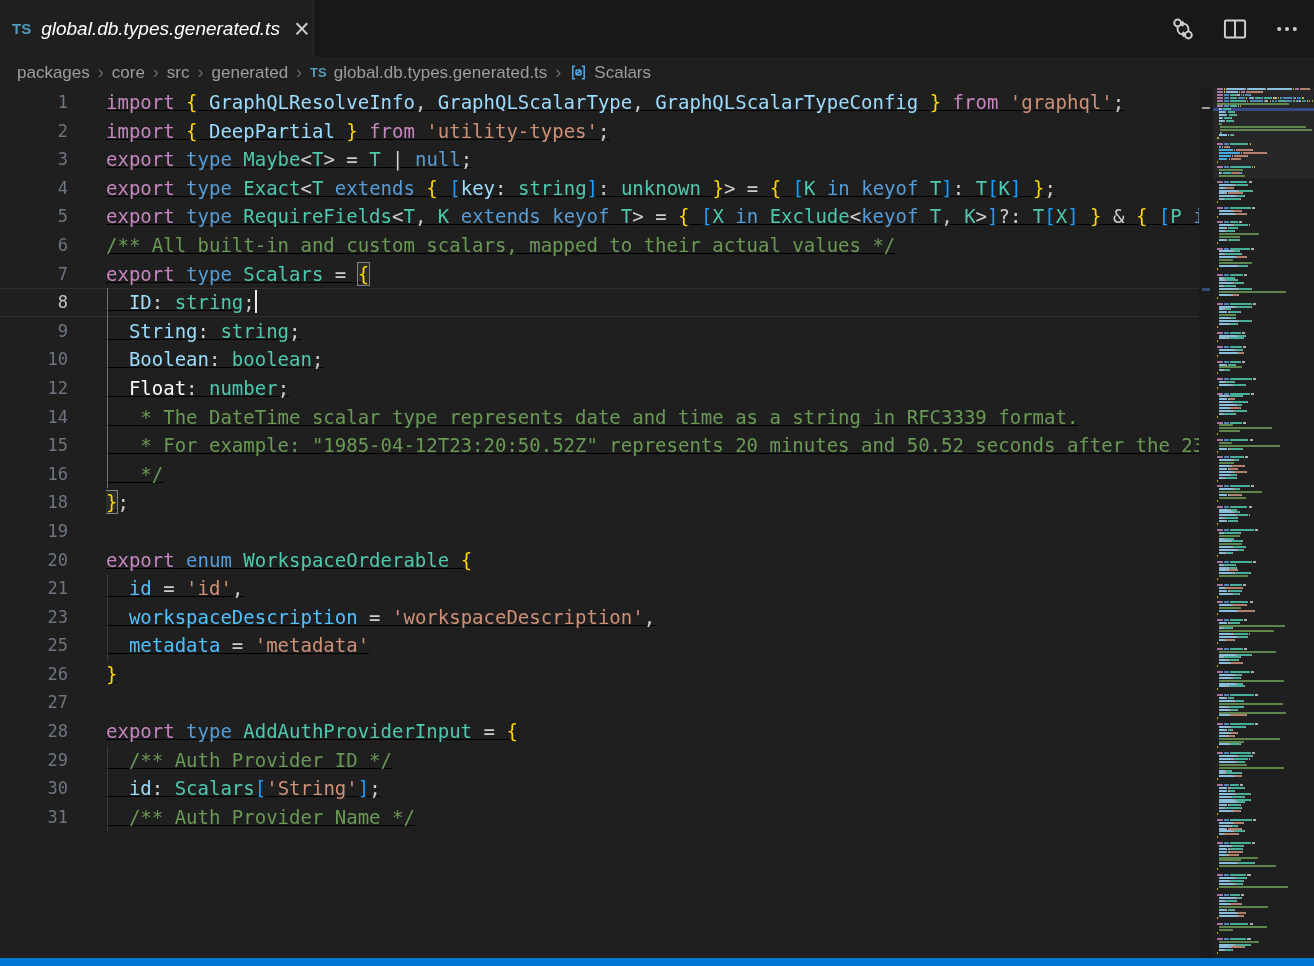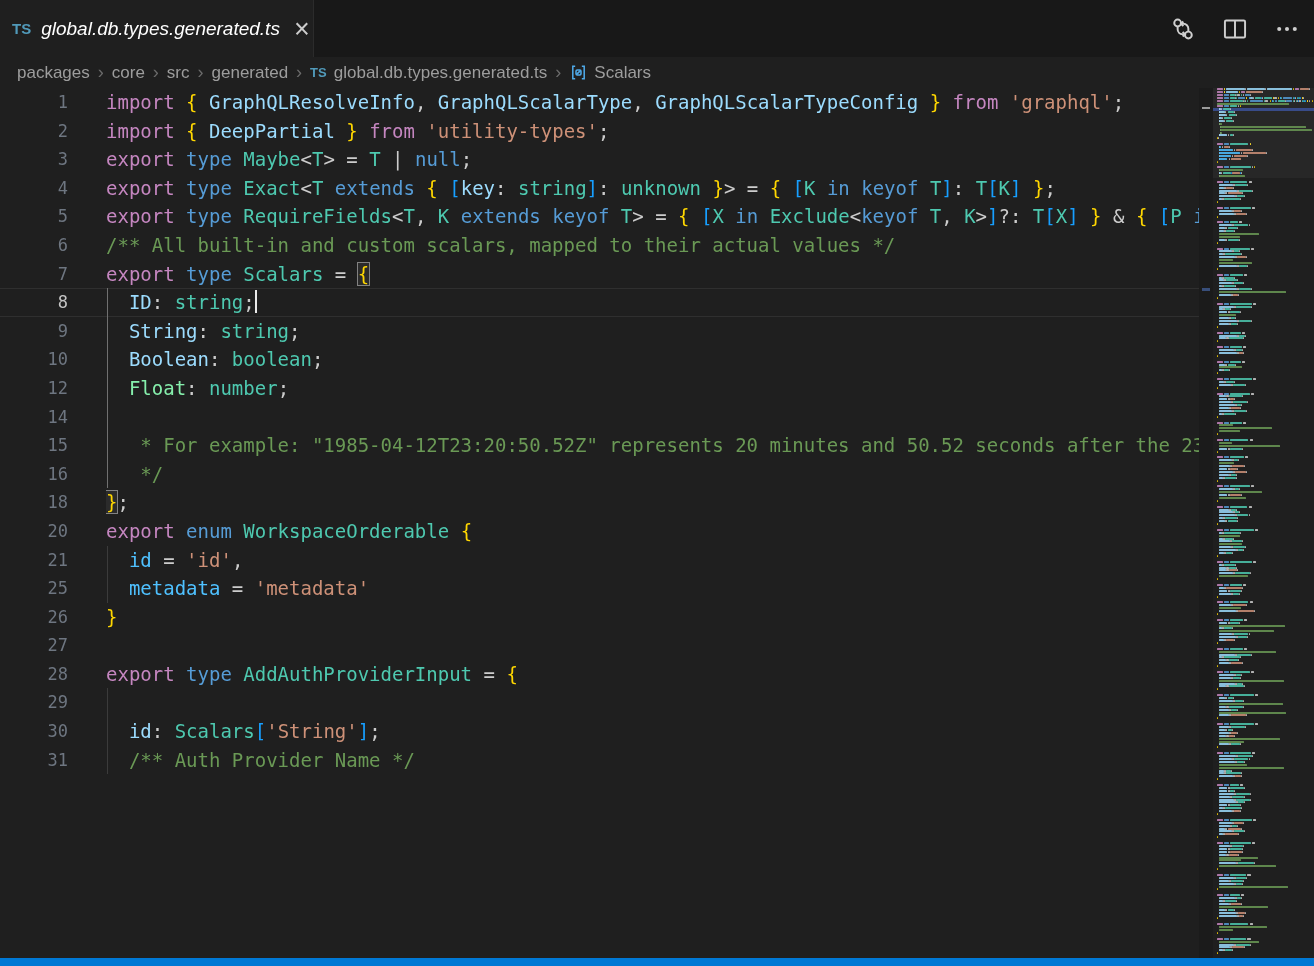--- a/index.html
+++ b/index.html
@@ -25,21 +25,21 @@
   .crumb-ts { color:#519aba; font-weight:bold; font-size:13px; margin-right:7px; }
   .crumb-symbol-icon { margin-right:6px; display:inline-flex; vertical-align:-3px; }
 
   
   .editor { position:absolute; left:0; top:88px; width:1199px; height:870px; overflow:hidden; background:#1f1f1f; }
   .row { display:flex; height:28.6px; line-height:28.6px;
     font-family:"DejaVu Sans Mono", monospace; font-size:19px; }
   .row.cur { box-shadow: inset 0 1px 0 #2f2f2f, inset 0 -1px 0 #2f2f2f; }
   .ln { width:68px; flex:none; text-align:right; color:#6e7681; font-size:17px; }
   .row.cur .ln { color:#c6c6c6; }
-  .code { margin-left:38px; position:relative; white-space:pre; flex:1 1 auto; overflow:hidden; }
+  .code { margin-left:38px; position:relative; white-space:pre; flex:1 1 auto; overflow:hidden;text-decoration:underline; }
   .guide { position:absolute; left:1px; top:0; bottom:0; width:1px; background:#3b3b3b; }
   .guide.active { background:#707070; }
   .match { outline:1px solid #828282; background:rgba(130,130,130,0.12); }
   .cursor { display:inline-block; width:2px; height:23px; background:#eaeaea; vertical-align:-4px; }
 
   
   .ruler { position:absolute; left:1199px; top:88px; width:14px; height:870px; background:#1b1b1b; }
   .ruler .mark-cursor { position:absolute; left:3px; right:3px; top:19px; height:2px; background:#9a9a9a; }
   .ruler .mark-deco { position:absolute; left:3px; right:3px; top:200px; height:3px; background:rgba(80,120,200,0.55); }
   .minimap { position:absolute; left:1213px; top:88px; width:101px; height:870px; background:#1f1f1f; overflow:hidden; cursor:pointer; }
@@ -149,65 +149,73 @@
         <div class="row">
           <div class="ln">9</div>
           <div class="code"><span class="guide active"></span><span style="color: rgb(204, 204, 204);">  </span><span style="color: rgb(156, 220, 254);">String</span><span style="color: rgb(204, 204, 204);">: </span><span style="color: rgb(78, 201, 176);">string</span><span style="color: rgb(204, 204, 204);">;</span></div>
         </div>
         <div class="row">
           <div class="ln">10</div>
           <div class="code"><span class="guide active"></span><span style="color: rgb(204, 204, 204);">  </span><span style="color: rgb(156, 220, 254);">Boolean</span><span style="color: rgb(204, 204, 204);">: </span><span style="color: rgb(78, 201, 176);">boolean</span><span style="color: rgb(204, 204, 204);">;</span></div>
         </div>
         <div class="row">
           <div class="ln">12</div>
-          <div class="code"><span class="guide active"></span><span style="color: rgb(204, 204, 204);">  </span><span style="color: #86efac;">Float</span><span style="color: rgb(204, 204, 204);">: </span><span style="color: rgb(78, 201, 176);">number</span><span style="color: rgb(204, 204, 204);">;</span></div>
+          <div class="code"><span class="guide active"></span><span style="color: rgb(204, 204, 204);">  </span><span style="color: #ffffff;">Float</span><span style="color: rgb(204, 204, 204);">: </span><span style="color: rgb(78, 201, 176);">number</span><span style="color: rgb(204, 204, 204);">;</span></div>
         </div>
         <div class="row">
           <div class="ln">14</div>
-          <div class="code"><span class="guide active"></span><span style="color: rgb(204, 204, 204);">   </span></div>
+          <div class="code"><span class="guide active"></span><span style="color: rgb(204, 204, 204);">   </span><span style="color: rgb(106, 153, 85);">* The DateTime scalar type represents date and time as a string in RFC3339 format.</span></div>
         </div>
         <div class="row">
           <div class="ln">15</div>
           <div class="code"><span class="guide active"></span><span style="color: rgb(204, 204, 204);">   </span><span style="color: rgb(106, 153, 85);">* For example: "1985-04-12T23:20:50.52Z" represents 20 minutes and 50.52 seconds after the 23rd hour of April 12th, 1985 in UTC.</span></div>
         </div>
         <div class="row">
           <div class="ln">16</div>
           <div class="code"><span class="guide active"></span><span style="color: rgb(204, 204, 204);">   </span><span style="color: rgb(106, 153, 85);">*/</span></div>
         </div>
         <div class="row">
           <div class="ln">18</div>
           <div class="code"><span class="match" style="color: rgb(255, 215, 0);">}</span><span style="color: rgb(204, 204, 204);">;</span></div>
         </div>
         <div class="row">
+          <div class="ln">19</div>
+          <div class="code"></div>
+        </div>
+        <div class="row">
           <div class="ln">20</div>
           <div class="code"><span style="color: rgb(197, 134, 192);">export</span><span style="color: rgb(86, 156, 214);"> enum</span><span style="color: rgb(78, 201, 176);"> WorkspaceOrderable</span><span style="color: rgb(204, 204, 204);"> </span><span style="color: rgb(255, 215, 0);">{</span></div>
         </div>
         <div class="row">
           <div class="ln">21</div>
           <div class="code"><span class="guide"></span><span style="color: rgb(204, 204, 204);">  </span><span style="color: rgb(79, 193, 255);">id</span><span style="color: rgb(204, 204, 204);"> = </span><span style="color: rgb(206, 145, 120);">'id'</span><span style="color: rgb(204, 204, 204);">,</span></div>
         </div>
         <div class="row">
+          <div class="ln">23</div>
+          <div class="code"><span class="guide"></span><span style="color: rgb(204, 204, 204);">  </span><span style="color: rgb(79, 193, 255);">workspaceDescription</span><span style="color: rgb(204, 204, 204);"> = </span><span style="color: rgb(206, 145, 120);">'workspaceDescription'</span><span style="color: rgb(204, 204, 204);">,</span></div>
+        </div>
+        <div class="row">
           <div class="ln">25</div>
           <div class="code"><span class="guide"></span><span style="color: rgb(204, 204, 204);">  </span><span style="color: rgb(79, 193, 255);">metadata</span><span style="color: rgb(204, 204, 204);"> = </span><span style="color: rgb(206, 145, 120);">'metadata'</span></div>
         </div>
         <div class="row">
           <div class="ln">26</div>
           <div class="code"><span style="color: rgb(255, 215, 0);">}</span></div>
         </div>
         <div class="row">
           <div class="ln">27</div>
           <div class="code"></div>
         </div>
         <div class="row">
           <div class="ln">28</div>
           <div class="code"><span style="color: rgb(197, 134, 192);">export</span><span style="color: rgb(86, 156, 214);"> type</span><span style="color: rgb(78, 201, 176);"> AddAuthProviderInput</span><span style="color: rgb(204, 204, 204);"> = </span><span style="color: rgb(255, 215, 0);">{</span></div>
         </div>
         <div class="row">
           <div class="ln">29</div>
-          <div class="code"><span class="guide"></span><span style="color: rgb(204, 204, 204);">  </span></div>
+          <div class="code"><span class="guide"></span><span style="color: rgb(204, 204, 204);">  </span><span style="color: rgb(106, 153, 85);">/** Auth Provider ID */</span></div>
         </div>
         <div class="row">
           <div class="ln">30</div>
           <div class="code"><span class="guide"></span><span style="color: rgb(204, 204, 204);">  </span><span style="color: rgb(156, 220, 254);">id</span><span style="color: rgb(204, 204, 204);">: </span><span style="color: rgb(78, 201, 176);">Scalars</span><span style="color: rgb(23, 159, 255);">[</span><span style="color: rgb(206, 145, 120);">'String'</span><span style="color: rgb(23, 159, 255);">]</span><span style="color: rgb(204, 204, 204);">;</span></div>
         </div>
         <div class="row">
           <div class="ln">31</div>
           <div class="code"><span class="guide"></span><span style="color: rgb(204, 204, 204);">  </span><span style="color: rgb(106, 153, 85);">/** Auth Provider Name */</span></div>
         </div>
       </div>

